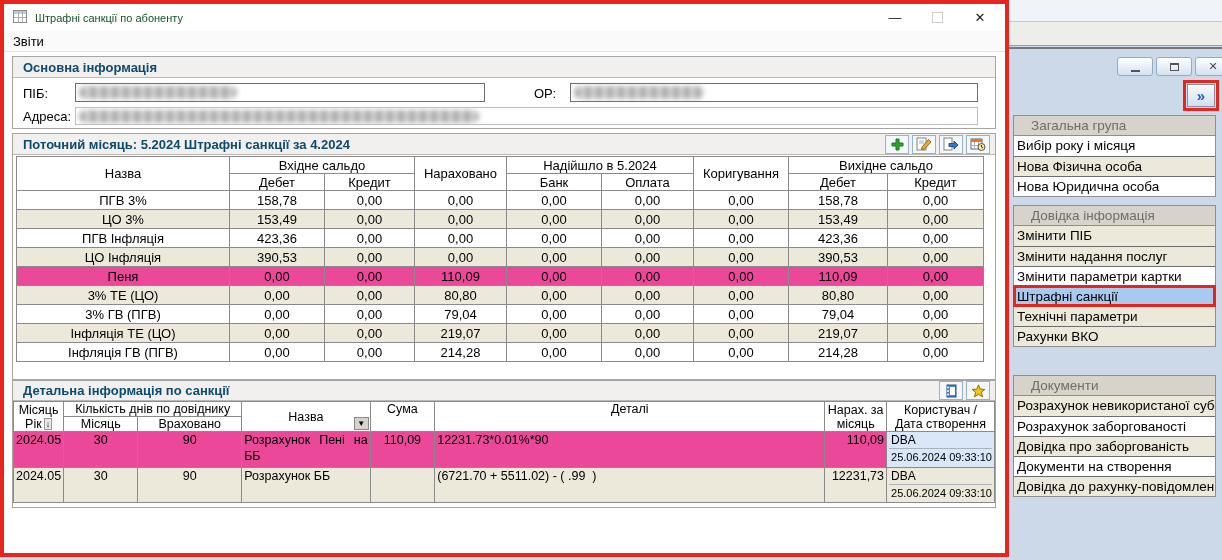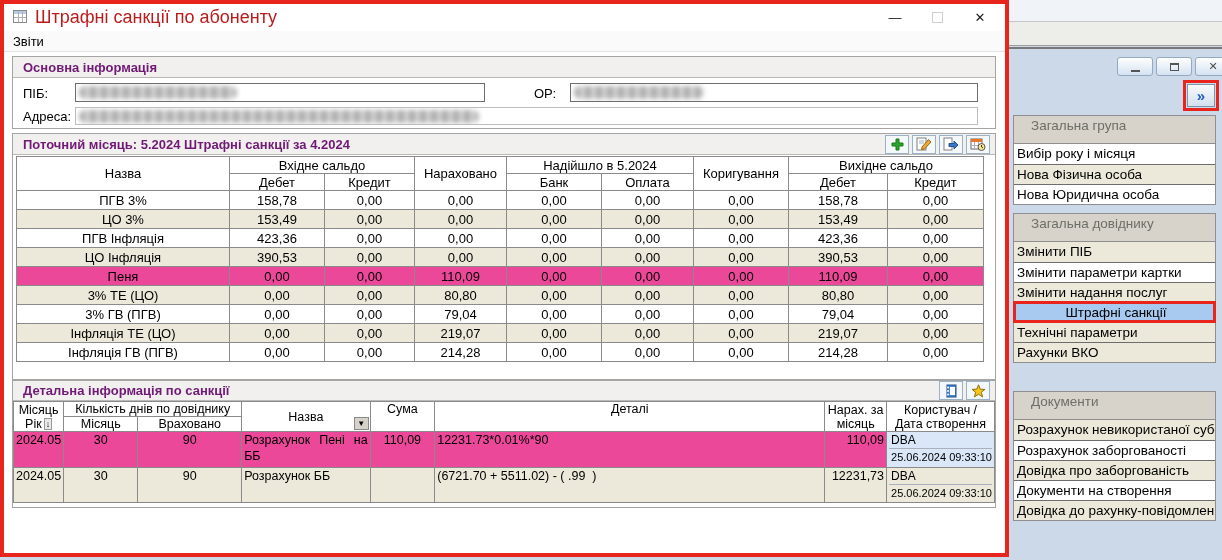--- a/index.html
+++ b/index.html
@@ -4,32 +4,32 @@
 <style>
   * { margin:0; padding:0; box-sizing:border-box; }
   html,body { background:#9aa7b5; }
   body { font-family:"Liberation Sans","DejaVu Sans",sans-serif; }
   .stage { position:relative; width:1222px; height:560px; overflow:hidden; background:#ccd9e9; }
 
   
   .main-window { position:absolute; left:0; top:0; width:1009px; height:557px;
     background:#fff; border:4px solid #e8251c; }
   .titlebar { height:27px; display:flex; align-items:center; padding-left:9px; background:#fff; }
-  .titlebar .title { margin-left:8px; font-size:18px; color:#b91c1c; }
+  .titlebar .title { margin-left:8px; font-size:11px; color:#14532d; }
   .controls { margin-left:auto; display:flex; align-items:center; gap:28px; margin-right:16px; }
   .ctrl { width:18px; text-align:center; font-size:13px; color:#222; cursor:pointer; }
   .ctrl.max-box { width:11px; height:11px; border:1px solid #cfcfcf; }
   .menubar { height:21px; background:#fafafa; border-bottom:1px solid #e3e3e3;
     display:flex; align-items:center; padding-left:3px; }
   .menu-item { font-size:13px; color:#000; padding:0 6px; cursor:pointer; }
 
   .groupbox { position:absolute; left:8px; width:984px; border:1px solid #a5a5a5; background:#fff; }
   .sec-header { height:21px; background:#f1f0ee; border-bottom:1px solid #b9b8b4;
     display:flex; align-items:center; padding:0 5px 0 10px;
-    font-size:13px; font-weight:bold; color:#701a75; }
+    font-size:13px; font-weight:bold; color:#0c4a6e; }
   .toolbar { margin-left:auto; display:flex; gap:3px; }
   .tb-btn { width:24px; height:19px; border:1px solid #9ab2c8; background:#f4f8fb;
     display:flex; align-items:center; justify-content:center; cursor:pointer; }
 
   
   #main-info { top:52px; height:73px; }
   #main-info .gb-body { position:relative; height:64px; }
   .fld-label { position:absolute; font-size:13px; color:#000; }
   .fld-input { position:absolute; height:19px; background:#fff; border:1px solid #6e6e6e; overflow:hidden; }
   .fld-input.soft { border:1px solid #bdbdbd; height:18px; }
@@ -84,28 +84,28 @@
   .glyph-min { width:9px; height:2px; background:#555; margin-top:8px; }
   .glyph-restore { width:9px; height:8px; border:1px solid #555; border-top-width:2px; }
   .expand-wrap { position:absolute; top:80px; left:174px; border:3px solid #e8251c; padding:1px; }
   .expand-btn { width:28px; height:23px; border:1px solid #7c95ac;
     background:linear-gradient(#f7fafd,#d3e0ee); color:#1d5ec0; font-weight:bold; font-size:15px;
     display:flex; align-items:center; justify-content:center; cursor:pointer; }
   #sidebar-groups { position:absolute; top:115px; left:4px; width:203px; }
   .sb-group { border:1px solid #8f8f8f; background:#fff; }
   .sb-group:nth-child(1) { margin-bottom:8px; }
   .sb-group:nth-child(2) { margin-bottom:28px; }
-  .sb-header { height:28px; line-height:20px; background:#d7d3ca; color:#6e6e66;
+  .sb-header { height:20px; line-height:20px; background:#d7d3ca; color:#6e6e66;
     padding-left:17px; font-size:13.5px; border-bottom:1px solid #8f8f8f; }
   .sb-item { height:20px; line-height:20px; padding-left:3px; font-size:13.5px; color:#000;
     white-space:nowrap; overflow:hidden; cursor:pointer; }
   .sb-item + .sb-item { border-top:1px solid #6d6d6d; }
   .sb-item.white { background:#fff; } .sb-item.beige { background:#ece9da; }
   .sb-item.selected { background:#a8caf0; }
-  .sb-item.annotated { outline:3px solid #e8251c; outline-offset:-2px; position:relative; z-index:2;text-align:center; }
+  .sb-item.annotated { outline:3px solid #e8251c; outline-offset:-2px; position:relative; z-index:2; }
 </style>
 </head>
 <body>
 
 <div class="stage">
 
   <div class="main-window">
 
     <div class="titlebar">
       <span>
@@ -423,24 +423,24 @@
     </div>
 
     <div id="sidebar-groups">
         <div class="sb-group">
           <div class="sb-header">Загальна група</div>
           <div class="sb-item white">Вибір року і місяця</div>
           <div class="sb-item beige">Нова Фізична особа</div>
           <div class="sb-item white">Нова Юридична особа</div>
         </div>
         <div class="sb-group">
-          <div class="sb-header">Загальна довіднику</div>
+          <div class="sb-header">Довідка інформація</div>
           <div class="sb-item beige">Змінити ПІБ</div>
+          <div class="sb-item beige">Змінити надання послуг</div>
           <div class="sb-item white">Змінити параметри картки</div>
-          <div class="sb-item beige">Змінити надання послуг</div>
           <div class="sb-item selected annotated">Штрафні санкції</div>
           <div class="sb-item beige">Технічні параметри</div>
           <div class="sb-item beige">Рахунки ВКО</div>
         </div>
         <div class="sb-group">
           <div class="sb-header">Документи</div>
           <div class="sb-item beige">Розрахунок невикористаної субс.</div>
           <div class="sb-item white">Розрахунок заборгованості</div>
           <div class="sb-item beige">Довідка про заборгованість</div>
           <div class="sb-item white">Документи на створення</div>

